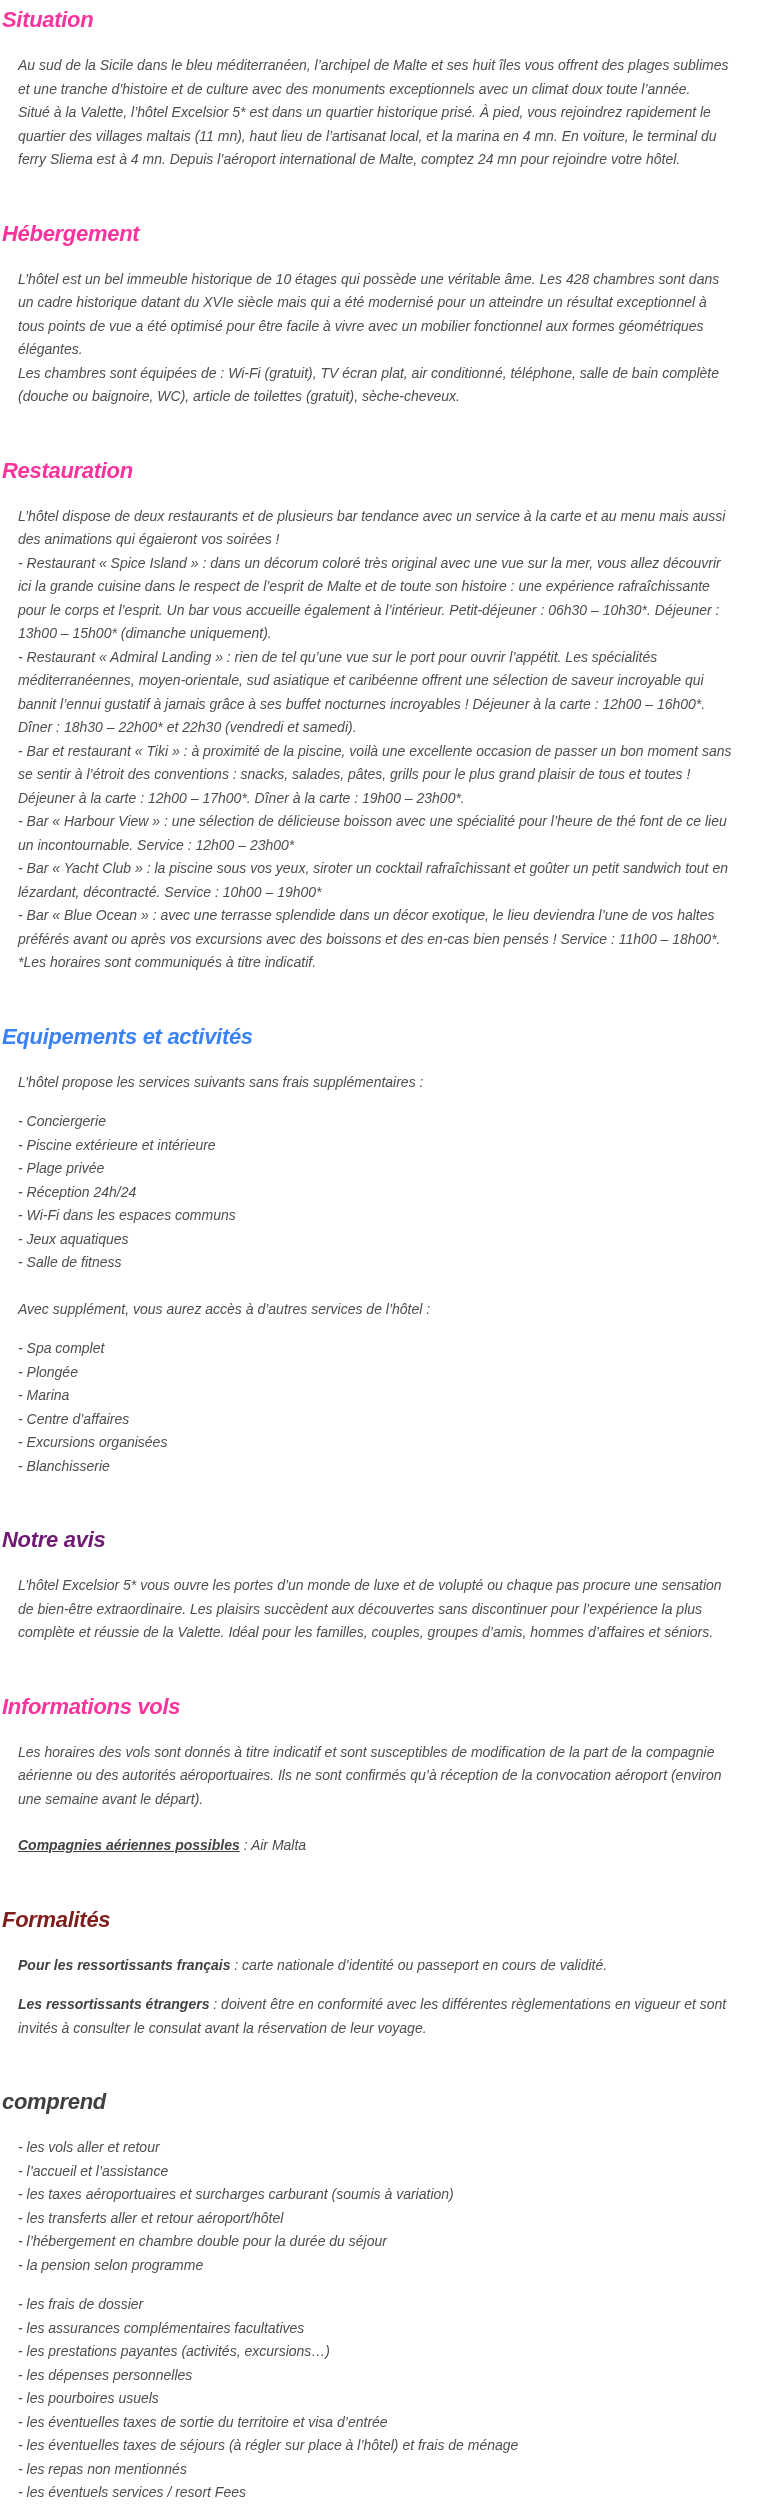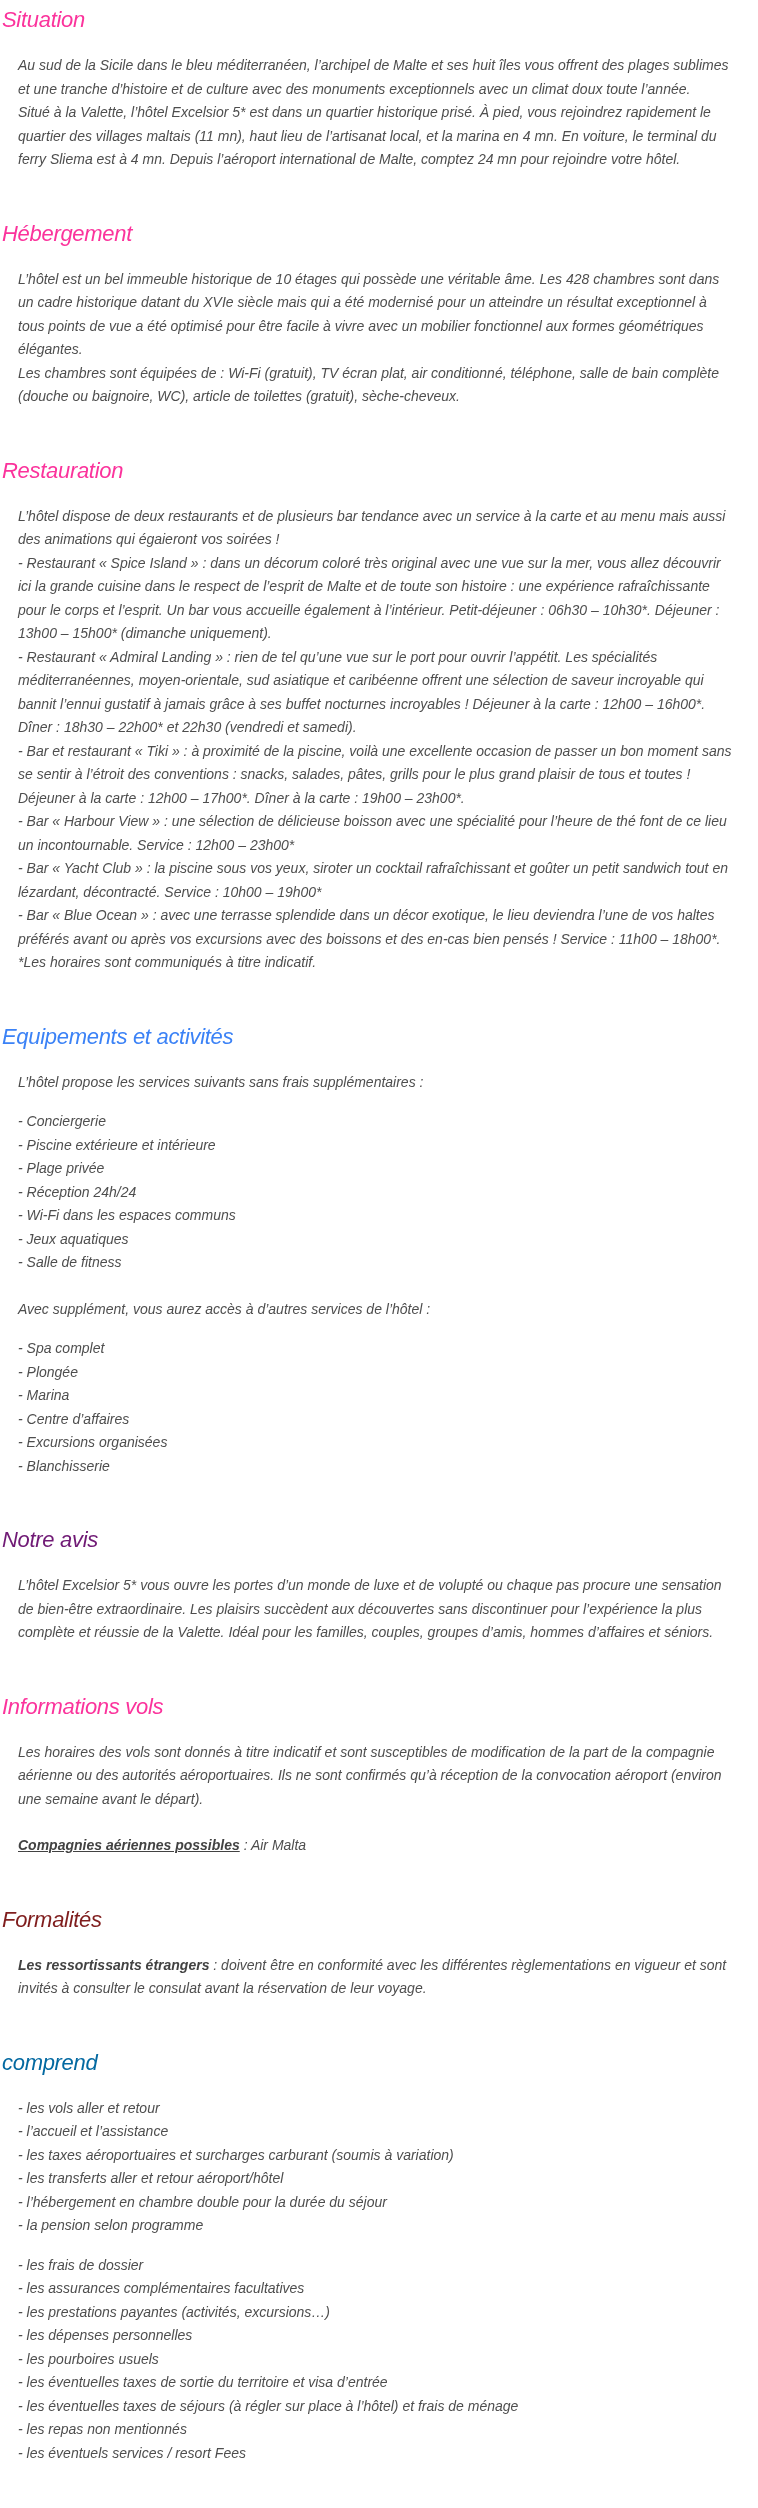--- a/index.html
+++ b/index.html
@@ -8,21 +8,21 @@
     font-family: "Liberation Sans", sans-serif;
     color: #4e4e4e;
   }
   .doc {
     padding: 2px 6px 14px 2px;
     box-sizing: border-box;
     width: 758px;
   }
   .section-title {
     font-style: italic;
-    font-weight: normal;
+    font-weight: bold;
     font-size: 22px;
     line-height: 28px;
     margin: 48px 0 20px 0;
     letter-spacing: -0.3px;
     color: #fb339c;
   }
   .section:first-child .section-title { margin-top: 4px; }
   .body-text {
     font-style: italic;
     font-size: 14px;
@@ -88,25 +88,26 @@
   </section>
 
   <section class="section">
     <h2 class="section-title" style="color: rgb(251, 51, 156);">Informations vols</h2>
     <p class="body-text">Les horaires des vols sont donnés à titre indicatif et sont susceptibles de modification de la part de la compagnie aérienne ou des autorités aéroportuaires. Ils ne sont confirmés qu’à réception de la convocation aéroport (environ une semaine avant le départ).</p>
     <p class="body-text gap-above"><span class="run-label underlined">Compagnies aériennes possibles</span><span> : Air Malta</span></p>
   </section>
 
   <section class="section">
     <h2 class="section-title" style="color: #7f1d1d;">Formalités</h2>
+    <p class="body-text"><span class="run-label">Pour les ressortissants français</span><span> : carte nationale d’identité ou passeport en cours de validité.</span></p>
     <p class="body-text"><span class="run-label">Les ressortissants étrangers</span><span> : doivent être en conformité avec les différentes règlementations en vigueur et sont invités à consulter le consulat avant la réservation de leur voyage.</span></p>
   </section>
 
   <section class="section">
-    <h2 class="section-title" style="color: #0369a1;">comprend</h2>
+    <h2 class="section-title" style="color: #404040;">comprend</h2>
     <p class="body-text">- les vols aller et retour
 - l’accueil et l’assistance
 - les taxes aéroportuaires et surcharges carburant (soumis à variation)
 - les transferts aller et retour aéroport/hôtel
 - l’hébergement en chambre double pour la durée du séjour
 - la pension selon programme</p>
   </section>
 
   <section class="section">
     <p class="body-text">- les frais de dossier

